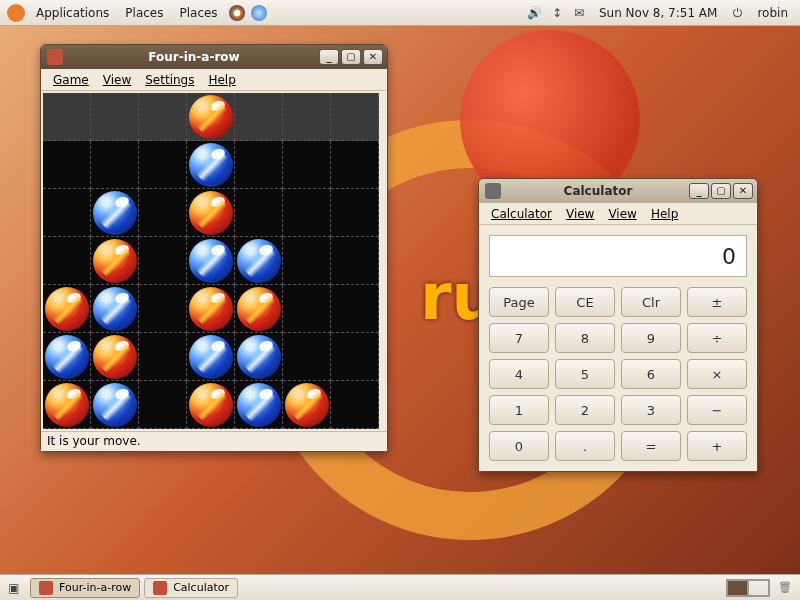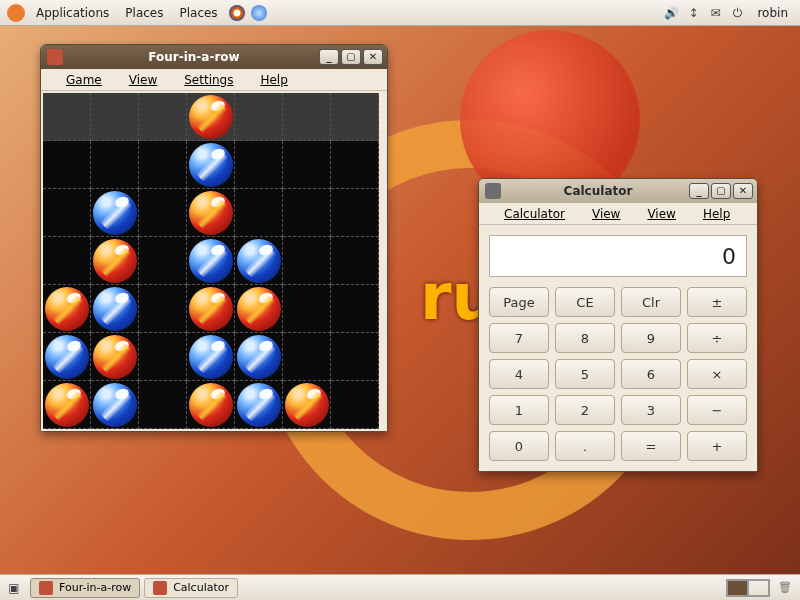--- a/index.html
+++ b/index.html
@@ -18,21 +18,21 @@
   .tray-ico{width:16px;height:16px;display:inline-flex;align-items:center;justify-content:center;color:#444;font-size:12px;margin:0 2px;}
   
   .window { position:absolute; background:#efe7da; border:1px solid #5b4a35; border-radius:6px 6px 4px 4px; box-shadow:0 4px 10px rgba(0,0,0,.4); z-index:50; }
   .titlebar { height:24px; background:linear-gradient(#7b634b,#5e4b37); border-radius:5px 5px 0 0; display:flex; align-items:center; color:#fff; font-size:12px; font-weight:bold; }
   .titlebar .icon{width:16px;height:16px;margin:0 6px;background:#c0503a;border-radius:3px;}
   .title-text{flex:1;text-align:center;}
   .winbtns{display:flex;gap:2px;margin-right:4px;}
   .winbtn{width:20px;height:16px;background:linear-gradient(#f3efe7,#d3c9b8);border:1px solid #555;border-radius:3px;font-size:10px;line-height:14px;text-align:center;color:#222;cursor:pointer;}
   .menubar{height:22px;background:#f0e9dc;border-bottom:1px solid #c9bfa9;display:flex;align-items:center;font-size:12px;padding:0 6px;gap:2px;}
   .menu{padding:2px 6px;cursor:pointer;}
-  .menu u{text-decoration:underline;margin-left:13px;}
+  .menu u{text-decoration:underline;}
   
   .board-outer{padding:2px;background:#f0e9dc;}
   .board{width:336px;height:336px;background:#0a0a0a;position:relative;}
   .cell{position:absolute;width:48px;height:48px;border-right:1px dashed #555;border-bottom:1px dashed #555;}
   .toprow{background:#3a3a3a;}
   .ball{position:absolute;width:44px;height:44px;border-radius:50%;left:2px;top:2px;}
   .ball.red{background:radial-gradient(circle at 30% 25%, #ffe0a6 8%, #ffb73b 25%, #d8271a 55%, #801208 90%);}
   .ball.blue{background:radial-gradient(circle at 30% 25%, #dff0ff 8%, #6ab0ff 28%, #1340c0 60%, #071a60 95%);}
   .ball::after{content:"";position:absolute;inset:6px 4px 4px 6px;border-radius:50%;}
   .ball.red::after{background:linear-gradient( to bottom right, rgba(255,220,70,.0) 40%, rgba(255,200,50,.9) 50%, rgba(255,220,70,0) 60%);}
@@ -66,20 +66,21 @@
   <span class="panel-btn">Applications</span>
   <span class="panel-btn">Places</span>
   <span class="panel-btn">Places</span>
   <span class="panel-ico small" style="background:radial-gradient(circle,#fff 30%,#ff6a00 32%,#0b4aa0 80%)"></span>
   <span class="panel-ico small" style="background:radial-gradient(circle,#bfe2ff,#2b6fd6);"></span>
   <span class="spacer"></span>
   <div class="tray">
     <span class="tray-ico">🔊</span>
     <span class="tray-ico">↕</span>
     <span class="tray-ico">✉</span>
+    <span class="panel-btn">Sun Nov  8,  7:51 AM</span>
     <span class="tray-ico">⏻</span>
     <span class="panel-btn">robin</span>
   </div>
 </div>
 
 <div class="window" style="left:40px;top:44px;width:348px;">
   <div class="titlebar">
     <div class="icon"></div>
     <div class="title-text">Four-in-a-row</div>
     <div class="winbtns">
@@ -200,20 +201,21 @@
           <div class="shine"></div>
         </div>
         <div class="ball blue" style="left: 194px; top: 290px;">
           <div class="shine"></div>
         </div>
         <div class="ball red" style="left: 242px; top: 290px;">
           <div class="shine"></div>
         </div>
       </div>
   </div>
+  <div class="statusbar">It is your move.</div>
 </div>
 
 <div class="window" style="left:478px;top:178px;width:280px;">
   <div class="titlebar" style="background:linear-gradient(#d7cdbb,#b9ad97);color:#2a2a2a;">
     <div class="icon" style="background:#6d6d6d;"></div>
     <div class="title-text">Calculator</div>
     <div class="winbtns">
       <div class="winbtn">_</div>
       <div class="winbtn">▢</div>
       <div class="winbtn">✕</div>

